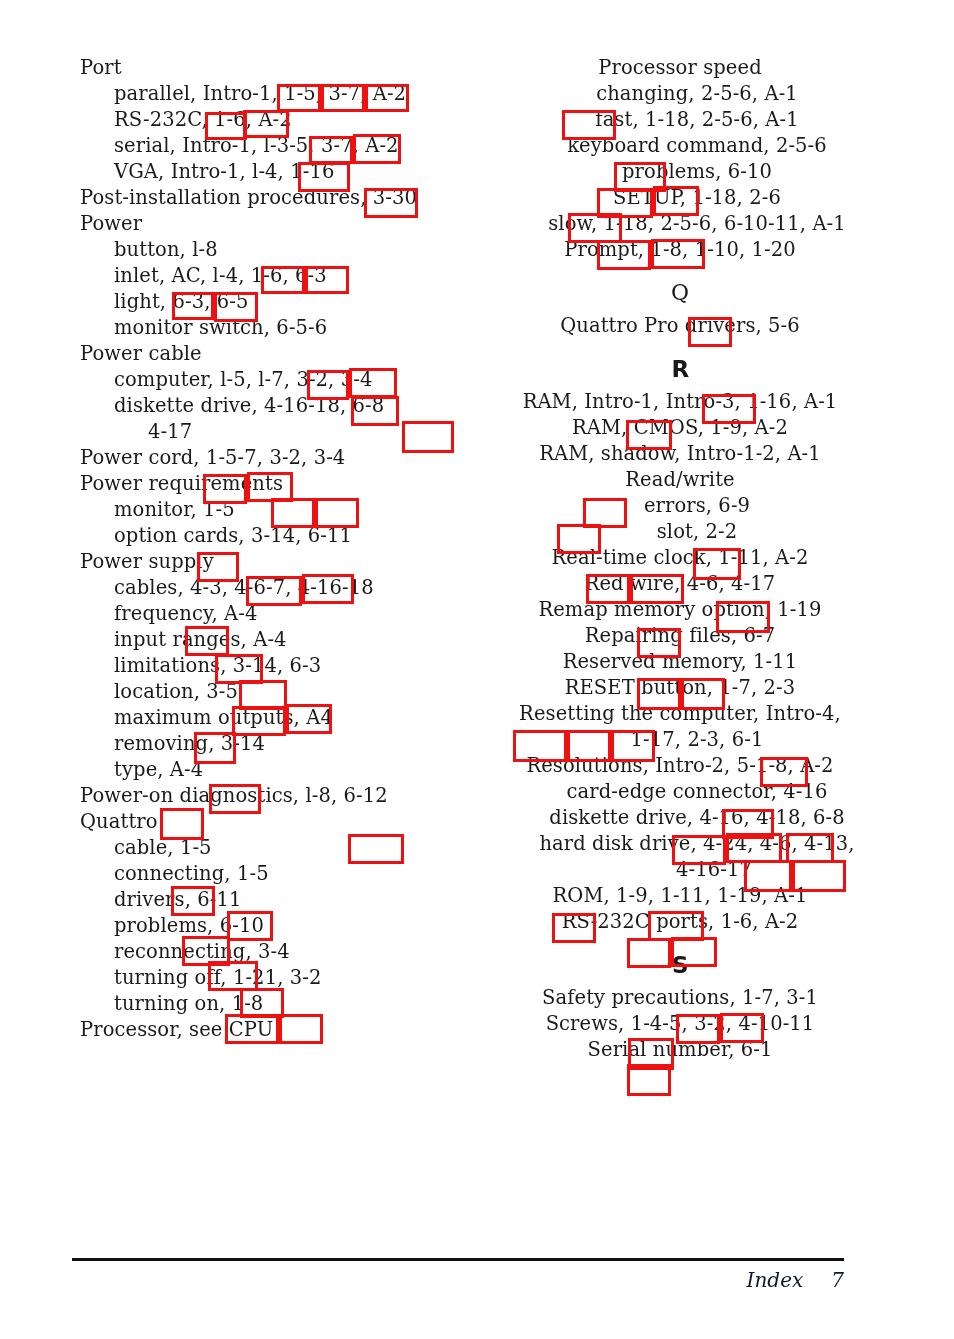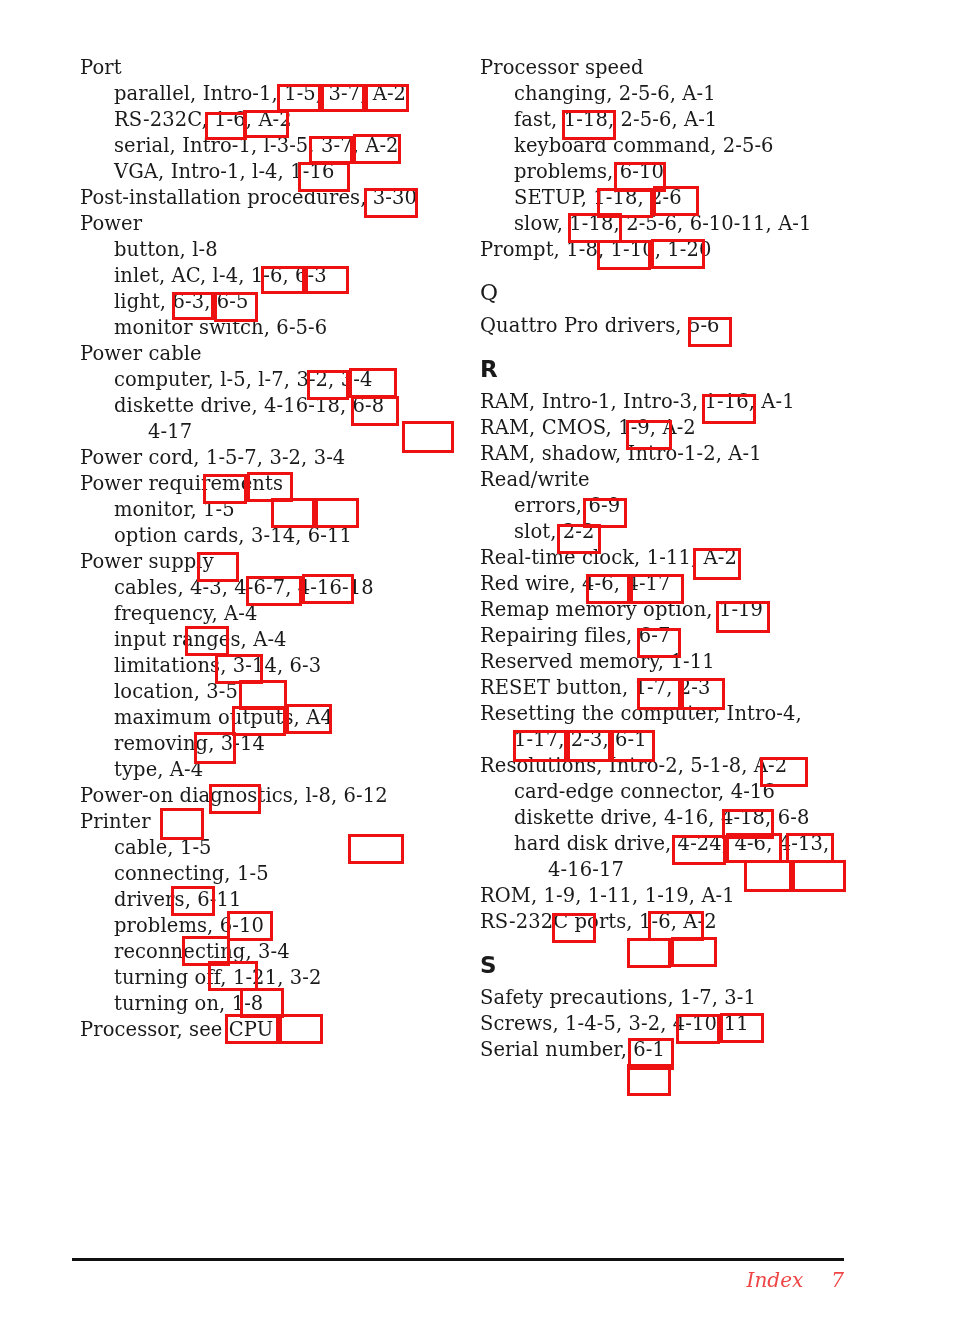--- a/index.html
+++ b/index.html
@@ -15,21 +15,21 @@
     background: #ffffff;
     overflow: hidden;
     font-family: "DejaVu Serif", "Liberation Serif", serif;
     color: #1a1a1a;
   }
   .column {
     position: absolute;
     top: 55px;
   }
   .col-left  { left: 80px;  width: 390px; }
-  .col-right { left: 480px; width: 400px; }
+  .col-right { left: 480px; width: 400px; text-align: center; }
 
   .entry {
     font-size: 19.5px;
     line-height: 26px;
     white-space: nowrap;
     letter-spacing: 0.1px;
   }
   .lvl0 { padding-left: 0px; }
   .lvl1 { padding-left: 34px; }
   .lvl2 { padding-left: 68px; }
@@ -67,21 +67,21 @@
   }
   .footer-text {
     position: absolute;
     top: 1268px;
     left: 72px;
     width: 772px;
     text-align: right;
     font-style: italic;
     font-size: 20px;
     font-family: "DejaVu Serif", "Liberation Serif", serif;
-    color: #ef4444;
+    color: #0f172a;
   }
   .footer-text .pg { display: inline-block; margin-left: 28px; font-style: italic; }
 </style>
 </head>
 <body>
 
 <div class="page">
 
   <div class="column col-left">
       <div class="entry lvl0">Port</div>
@@ -106,21 +106,21 @@
       <div class="entry lvl0">Power supply</div>
       <div class="entry lvl1">cables, 4-3, 4-6-7, 4-16-18</div>
       <div class="entry lvl1">frequency, A-4</div>
       <div class="entry lvl1">input ranges, A-4</div>
       <div class="entry lvl1">limitations, 3-14, 6-3</div>
       <div class="entry lvl1">location, 3-5</div>
       <div class="entry lvl1">maximum outputs, A4</div>
       <div class="entry lvl1">removing, 3-14</div>
       <div class="entry lvl1">type, A-4</div>
       <div class="entry lvl0">Power-on diagnostics, l-8, 6-12</div>
-      <div class="entry lvl0">Printer</div>
+      <div class="entry lvl0">Quattro</div>
       <div class="entry lvl1">cable, 1-5</div>
       <div class="entry lvl1">connecting, 1-5</div>
       <div class="entry lvl1">drivers, 6-11</div>
       <div class="entry lvl1">problems, 6-10</div>
       <div class="entry lvl1">reconnecting, 3-4</div>
       <div class="entry lvl1">turning off, 1-21, 3-2</div>
       <div class="entry lvl1">turning on, 1-8</div>
       <div class="entry lvl0">Processor, see CPU</div>
     </div>
   <div class="column col-right">

